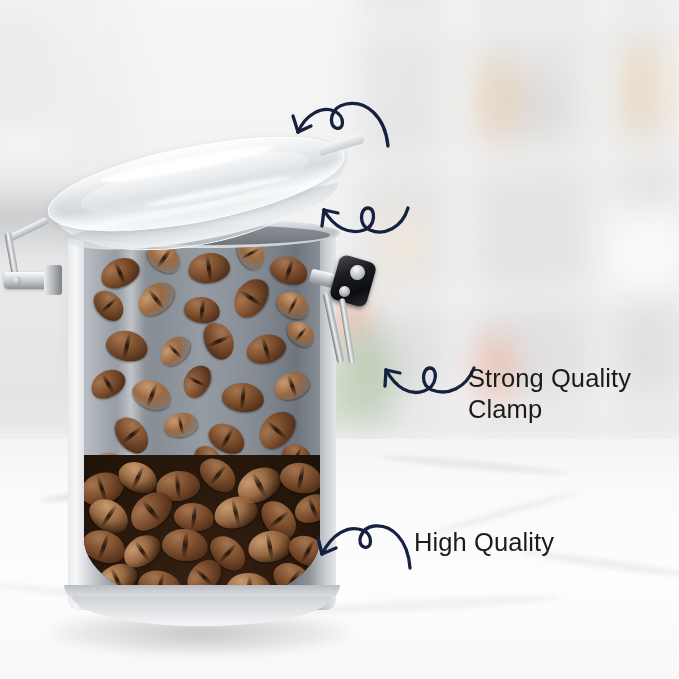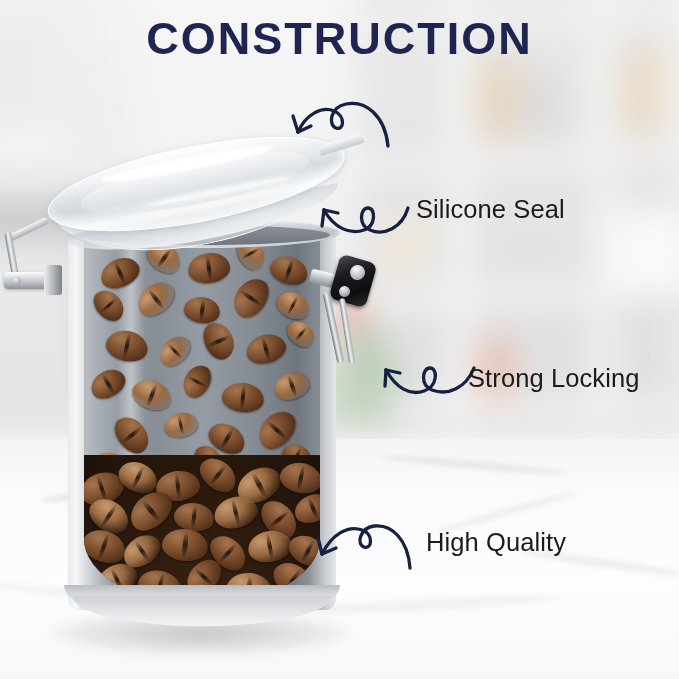--- a/index.html
+++ b/index.html
@@ -33,21 +33,21 @@
     color:#1d2550;line-height:1;
     font-family:"Liberation Sans", sans-serif;
   }
 
   
   .label{position:absolute;color:#1b1b1b;font-size:25.5px;line-height:1.22;
          font-family:"Liberation Sans", sans-serif;letter-spacing:.1px;}
   #lbl-lid{left:400px;top:99px;}
   #lbl-seal{left:416px;top:194px;}
   #lbl-clamp{left:468px;top:363px;}
-  #lbl-steel{left:426px;top:527px;}
+  #lbl-steel{left:414px;top:527px;}
 
   
   .arrow{position:absolute;overflow:visible;}
   .arrow path{fill:none;stroke:#16203f;stroke-width:3.3;stroke-linecap:round;stroke-linejoin:round;}
 
   
   #product{position:absolute;left:28px;top:140px;width:330px;height:510px;}
 
   .body-shadow{position:absolute;left:22px;top:470px;width:300px;height:46px;
      background:radial-gradient(ellipse at 50% 50%, rgba(120,120,125,.40) 0%, rgba(140,140,145,.16) 55%, rgba(255,255,255,0) 76%);
@@ -203,21 +203,20 @@
 
   <div class="counter">
     <div class="vein" style="left:40px;top:42px;width:240px;height:10px;transform:rotate(-7deg);"></div>
     <div class="vein" style="left:380px;top:22px;width:190px;height:8px;transform:rotate(5deg);opacity:.7;"></div>
     <div class="vein" style="left:430px;top:70px;width:150px;height:7px;transform:rotate(-16deg);opacity:.55;"></div>
     <div class="vein" style="left:520px;top:120px;width:170px;height:9px;transform:rotate(8deg);opacity:.6;"></div>
     <div class="vein" style="left:300px;top:160px;width:260px;height:11px;transform:rotate(-3deg);opacity:.45;"></div>
     <div class="vein" style="left:-20px;top:150px;width:190px;height:9px;transform:rotate(6deg);opacity:.4;"></div>
   </div>
 
-  <div class="title">CONSTRUCTION</div>
 
   <div id="product">
 
     <div class="body-shadow"></div>
 
     <div class="can-body">
       <div class="can-sheen"></div>
       <div class="can-sheen2"></div>
     </div>
 
@@ -334,25 +333,23 @@
     <path d="M4,22 L18,25"></path>
   </svg>
 
   <svg class="arrow" style="left:312px;top:512px;" width="104" height="62" viewBox="0 0 104 62">
     <path d="M98,56 C96,28 80,12 62,14 C48,16 44,32 52,35 C60,38 62,22 50,18 C36,13 20,22 10,42"></path>
     <path d="M10,42 L6,26"></path>
     <path d="M10,42 L24,36"></path>
   </svg>
 
 
-  <div class="label" id="lbl-seal">
-    <div>Silicone Seal</div>
-  </div>
 
   <div class="label" id="lbl-clamp">
-    <div>Strong Locking</div>
+    <div>Strong Quality</div>
+    <div>Clamp</div>
   </div>
 
   <div class="label" id="lbl-steel">
     <div>High Quality</div>
   </div>
 
 </div>
 
 </body></html>

